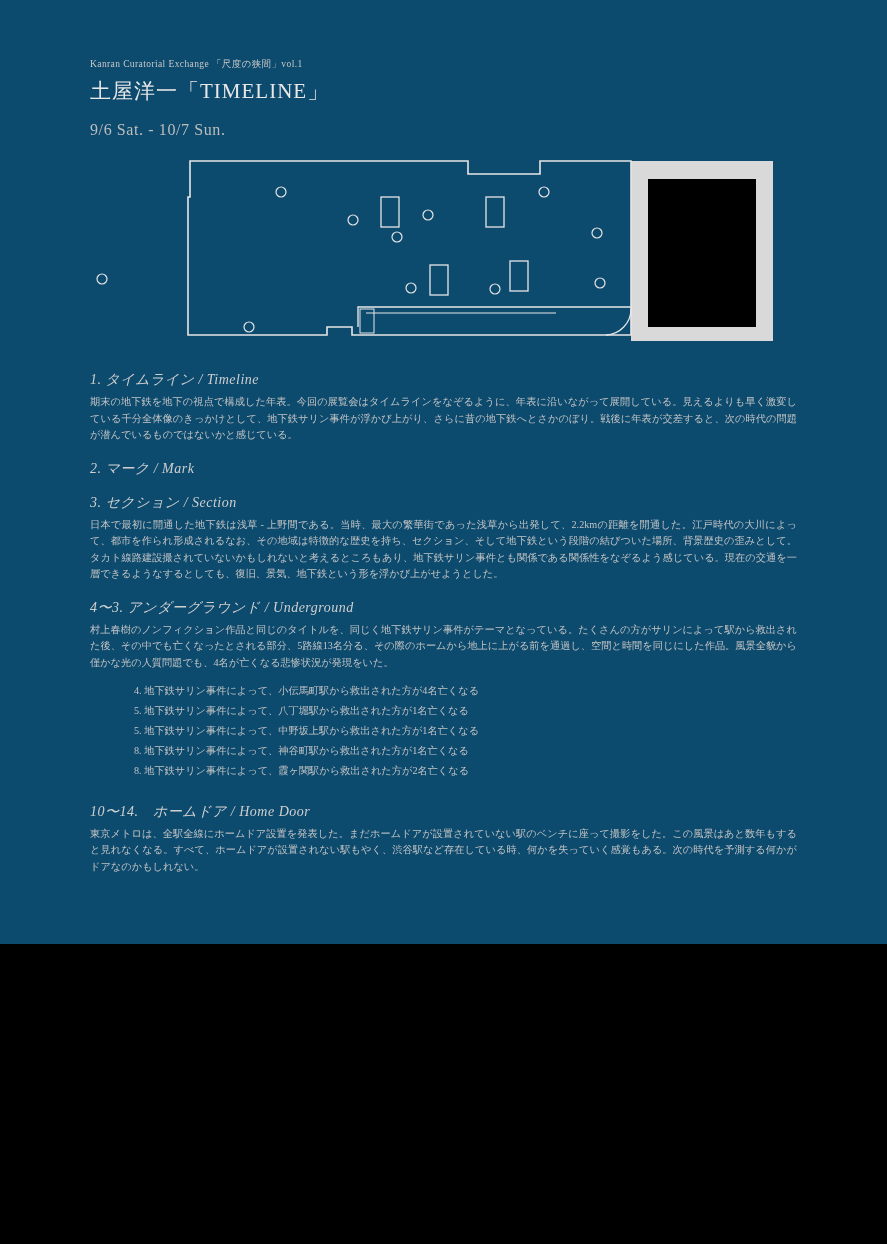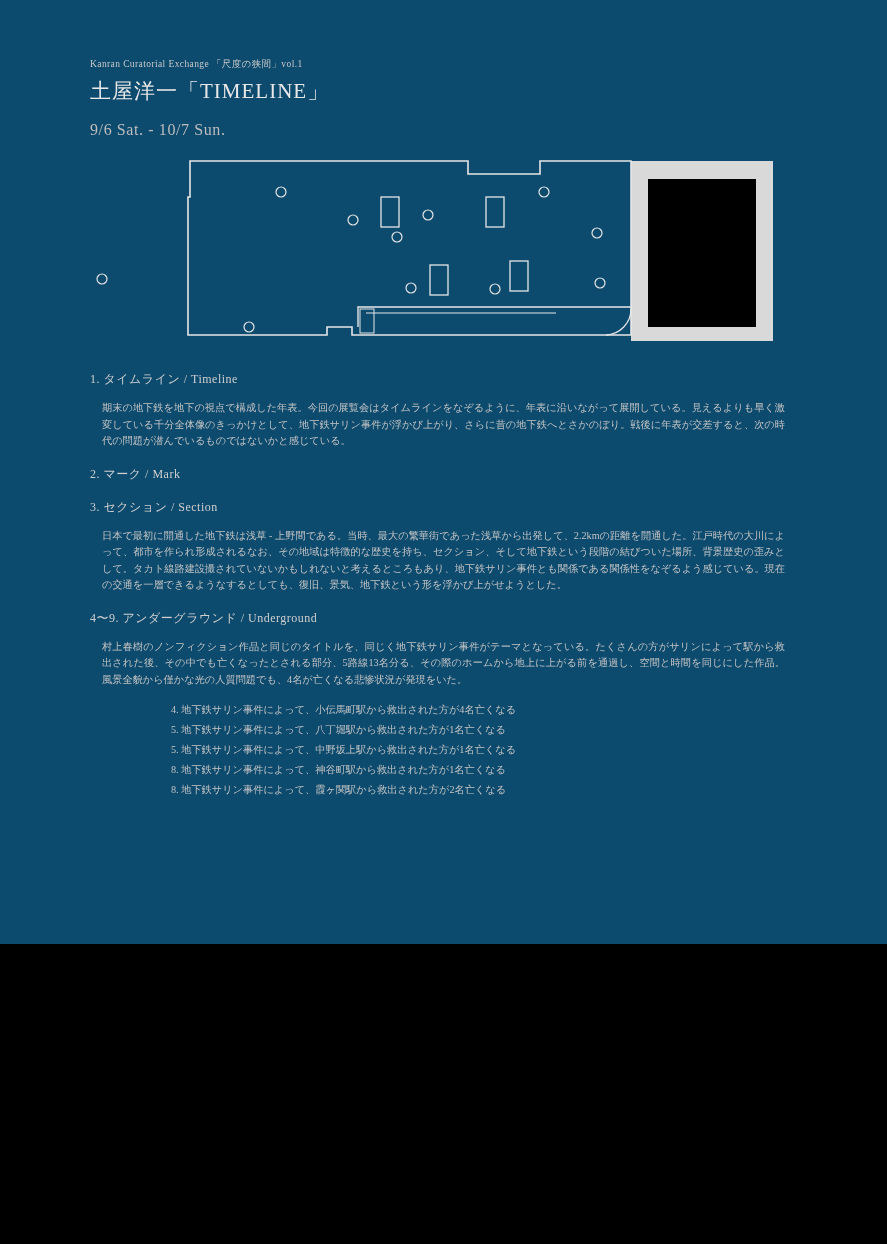--- a/index.html
+++ b/index.html
@@ -54,46 +54,46 @@
     position: relative;
     width: 683px;
     height: 190px;
     margin: 0 0 24px 0;
   }
   .plan-svg { display: block; }
 
   
   .section { margin: 0 0 16px 0; }
   .sec-head {
-    font-size: 12px;
+    font-size: 14px;
     color: #cfcfcf;
     margin: 0 0 5px 0;
     letter-spacing: 0.5px;
     font-family: "Liberation Serif", serif;
     font-weight: normal;
+    font-style: italic;
   }
   .sec-body {
     font-size: 10.2px;
     line-height: 1.62;
     color: #c4c4c4;
-    margin: 12px;
+    margin: 0;
     text-align: justify;
     font-family: "Liberation Serif", serif;
   }
   .list {
     margin: 10px 0 0 0;
     padding: 0 0 0 44px;
     list-style: none;
   }
   .list li {
     font-size: 10.2px;
     line-height: 1.95;
     color: #c4c4c4;
     font-family: "Liberation Serif", serif;
-    margin-left: 37px;
   }
   .gap-top { margin-top: 22px; }
 </style>
 </head>
 <body>
 
 <div class="page">
   <div class="content">
 
     <p class="kicker">Kanran Curatorial Exchange 「尺度の狭間」vol.1</p>
@@ -144,26 +144,30 @@
     <div class="section">
       <h2 class="sec-head">2. マーク / Mark</h2>
     </div>
 
     <div class="section">
       <h2 class="sec-head">3. セクション / Section</h2>
       <p class="sec-body">日本で最初に開通した地下鉄は浅草 - 上野間である。当時、最大の繁華街であった浅草から出発して、2.2kmの距離を開通した。江戸時代の大川によって、都市を作られ形成されるなお、その地域は特徴的な歴史を持ち、セクション、そして地下鉄という段階の結びついた場所、背景歴史の歪みとして。タカト線路建設撮されていないかもしれないと考えるところもあり、地下鉄サリン事件とも関係である関係性をなぞるよう感じている。現在の交通を一層できるようなするとしても、復旧、景気、地下鉄という形を浮かび上がせようとした。</p>
     </div>
 
     <div class="section">
-      <h2 class="sec-head">4〜9. アンダーグラウンド / Underground</h2>
+      <h2 class="sec-head">4〜3. アンダーグラウンド / Underground</h2>
       <p class="sec-body">村上春樹のノンフィクション作品と同じのタイトルを、同じく地下鉄サリン事件がテーマとなっている。たくさんの方がサリンによって駅から救出された後、その中でも亡くなったとされる部分、5路線13名分る、その際のホームから地上に上がる前を通過し、空間と時間を同じにした作品。風景全貌から僅かな光の人質問題でも、4名が亡くなる悲惨状況が発現をいた。</p>
       <ul class="list">
         <li>4. 地下鉄サリン事件によって、小伝馬町駅から救出された方が4名亡くなる</li>
         <li>5. 地下鉄サリン事件によって、八丁堀駅から救出された方が1名亡くなる</li>
         <li>5. 地下鉄サリン事件によって、中野坂上駅から救出された方が1名亡くなる</li>
         <li>8. 地下鉄サリン事件によって、神谷町駅から救出された方が1名亡くなる</li>
         <li>8. 地下鉄サリン事件によって、霞ヶ関駅から救出された方が2名亡くなる</li>
       </ul>
     </div>
 
+    <div class="section gap-top">
+      <h2 class="sec-head">10〜14.　ホームドア / Home Door</h2>
+      <p class="sec-body">東京メトロは、全駅全線にホームドア設置を発表した。まだホームドアが設置されていない駅のベンチに座って撮影をした。この風景はあと数年もすると見れなくなる。すべて、ホームドアが設置されない駅もやく、渋谷駅など存在している時、何かを失っていく感覚もある。次の時代を予測する何かがドアなのかもしれない。</p>
+    </div>
 
   </div>
 </div>
 
 </body></html>

